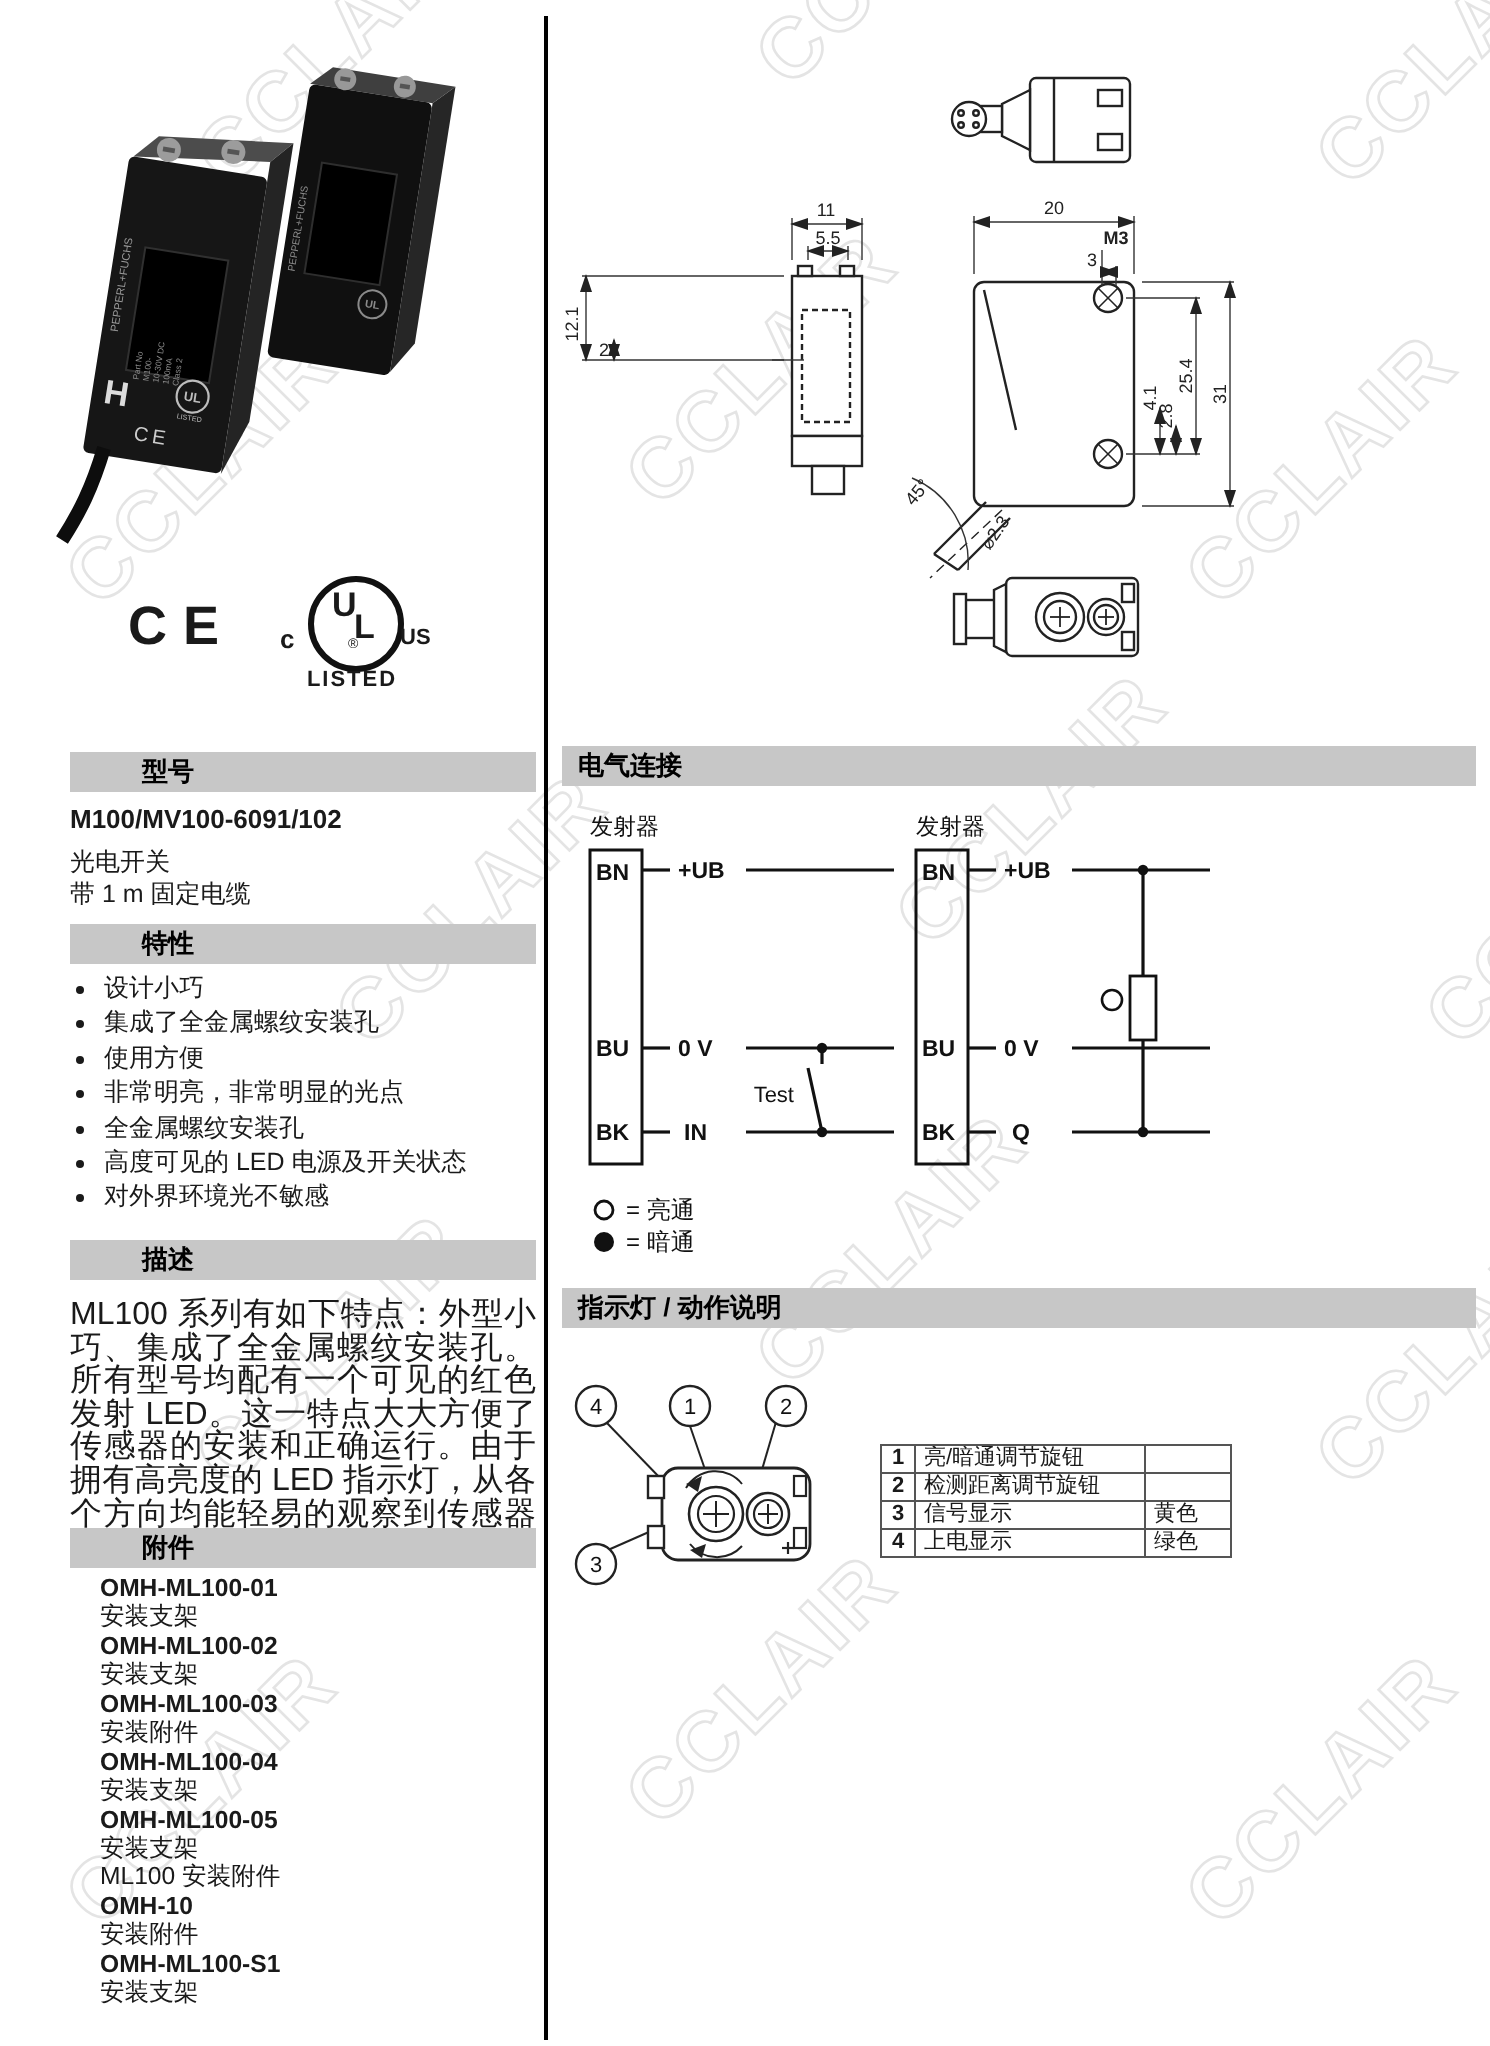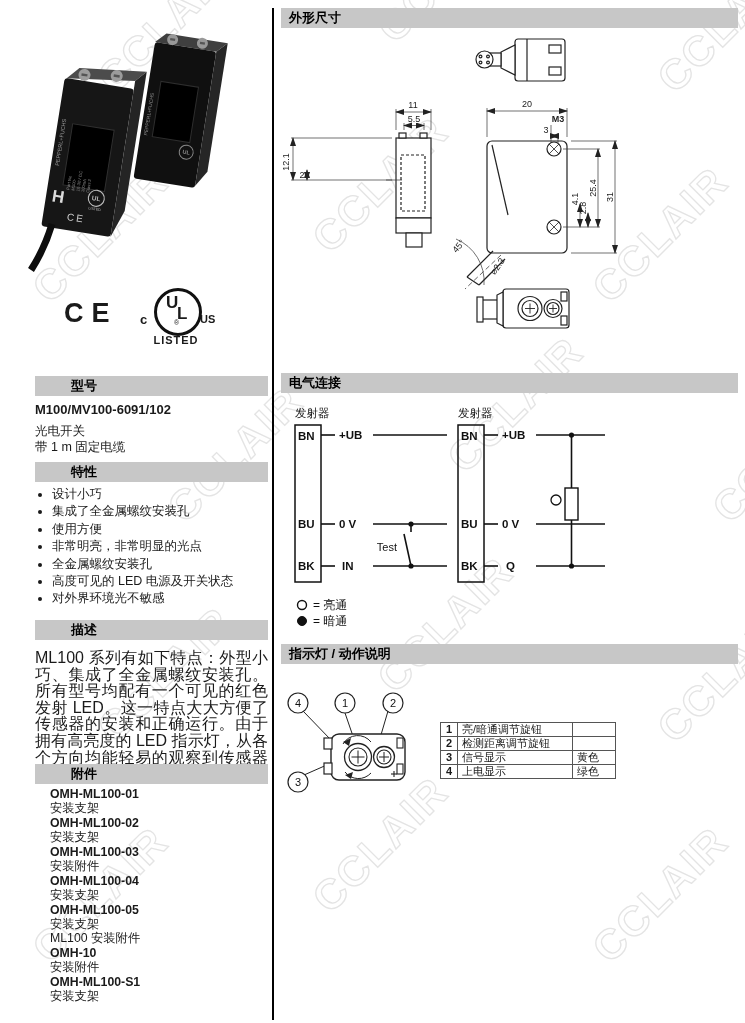--- a/index.html
+++ b/index.html
@@ -158,21 +158,20 @@
     <div>安装支架</div>
     <div class="m">OMH-ML100-05</div>
     <div>安装支架</div>
     <div>ML100 安装附件</div>
     <div class="m">OMH-10</div>
     <div>安装附件</div>
     <div class="m">OMH-ML100-S1</div>
     <div>安装支架</div>
   </div>
 
-  <div class="bar bar-right" style="top:8px;">外形尺寸</div>
 
   <svg class="layer" style="left:280px;top:33px;" width="458" height="330" viewBox="0 0 458 330">
     <defs>
       <marker id="arr" markerWidth="9" markerHeight="8" refX="8" refY="3" orient="auto-start-reverse" markerUnits="userSpaceOnUse">
         <path d="M0,0 L9,3 L0,6 Z" fill="#222"></path>
       </marker>
     </defs>
     <g stroke="#222" stroke-width="1.2" fill="none">
       <rect x="235" y="6" width="50" height="42" rx="3" fill="#fff"></rect>
       <line x1="247" y1="6" x2="247" y2="48"></line>

